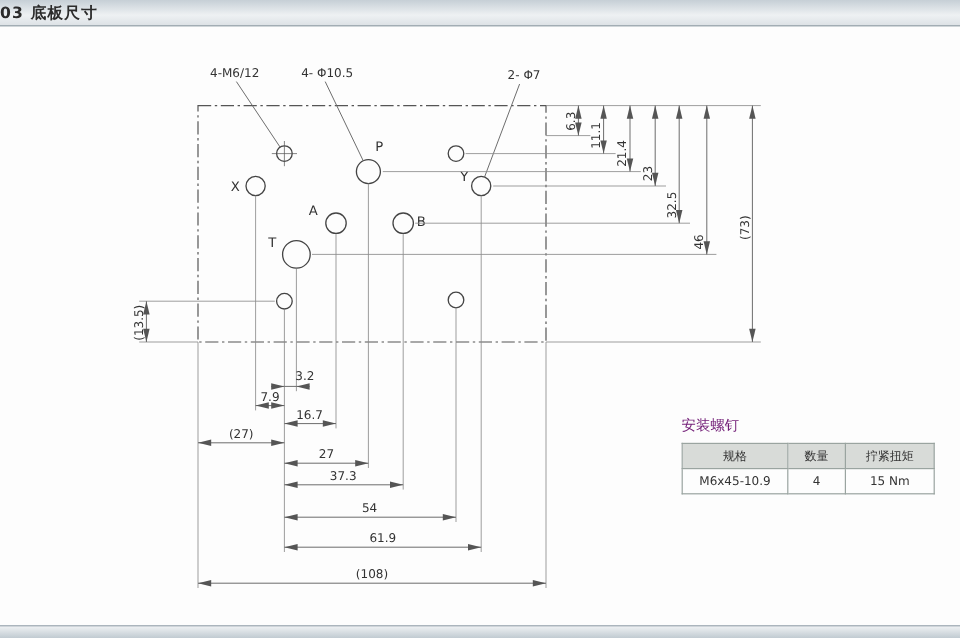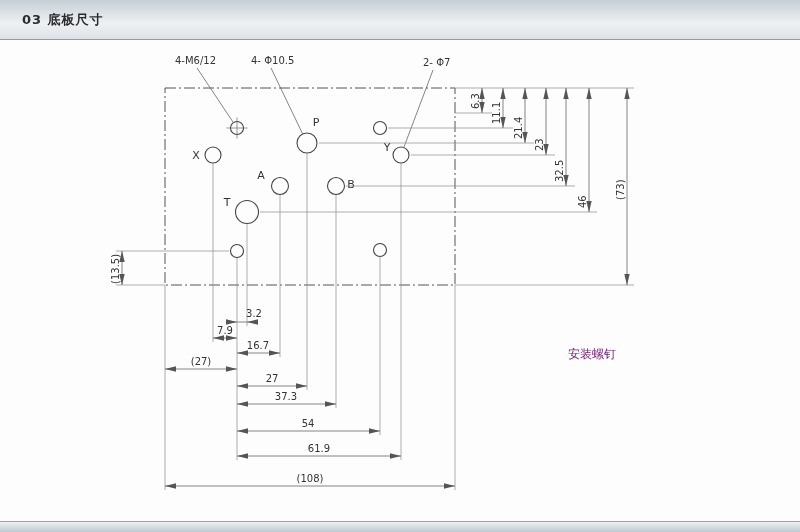--- a/index.html
+++ b/index.html
@@ -2,24 +2,24 @@
 <html><head>
 <meta charset="utf-8">
 <style>
   * { margin:0; padding:0; box-sizing:border-box; }
   html,body { width:800px; height:532px; }
   body {
     position:relative; overflow:hidden; background:#fdfdfd;
     font-family:"DejaVu Sans","Liberation Sans",sans-serif;
   }
   .topbar {
-    position:absolute; top:0; left:0; right:0; height:40px;
+    position:absolute; top:0; left:0; right:0; height:22px;
     background:linear-gradient(180deg,#c6cfd6 0%,#eef1f3 60%,#dde2e6 100%);
     border-bottom:1px solid #8d9ba4;
-    display:flex; align-items:center; padding-left:22px; z-index:5;
+    display:flex; align-items:center; z-index:5;
   }
   .topbar .title { font-size:13px; font-weight:bold; color:#2b2b2b; letter-spacing:1px; }
   .bottombar {
     position:absolute; left:0; right:0; bottom:0; height:11px;
     background:linear-gradient(180deg,#eef1f3,#bfc9d0);
     border-top:1px solid #97a4ad; z-index:5;
   }
   svg.drawing { position:absolute; left:0; top:0; }
   svg text { font-family:"DejaVu Sans","Liberation Sans",sans-serif; fill:#333; }
   .geo   { stroke:#444; stroke-width:1.1; fill:none; }
@@ -164,15 +164,34 @@
     <line class="dim" x1="237" y1="456" x2="401" y2="456" marker-start="url(#arrow)" marker-end="url(#arrow)"></line>
     <text class="dimtxt" text-anchor="middle" x="319" y="452">61.9</text>
 
     <line class="dim" x1="165" y1="486" x2="455" y2="486" marker-start="url(#arrow)" marker-end="url(#arrow)"></line>
     <text class="dimtxt" text-anchor="middle" x="310" y="482">(108)</text>
   </g>
 </svg>
 
 <div class="screw-table-wrap">
   <div class="tbl-title">安装螺钉</div>
+  <table class="screw">
+    <colgroup>
+        <col style="width:88px">
+        <col style="width:48px">
+        <col style="width:74px">
+      </colgroup>
+    <tbody>
+        <tr>
+      <th>规格</th>
+      <th>数量</th>
+      <th>拧紧扭矩</th>
+    </tr>
+    <tr>
+      <td>M6x45-10.9</td>
+      <td>4</td>
+      <td>15 Nm</td>
+    </tr>
+  </tbody>
+    </table>
 </div>
 
 <div class="bottombar"></div>
 
 </body></html>

